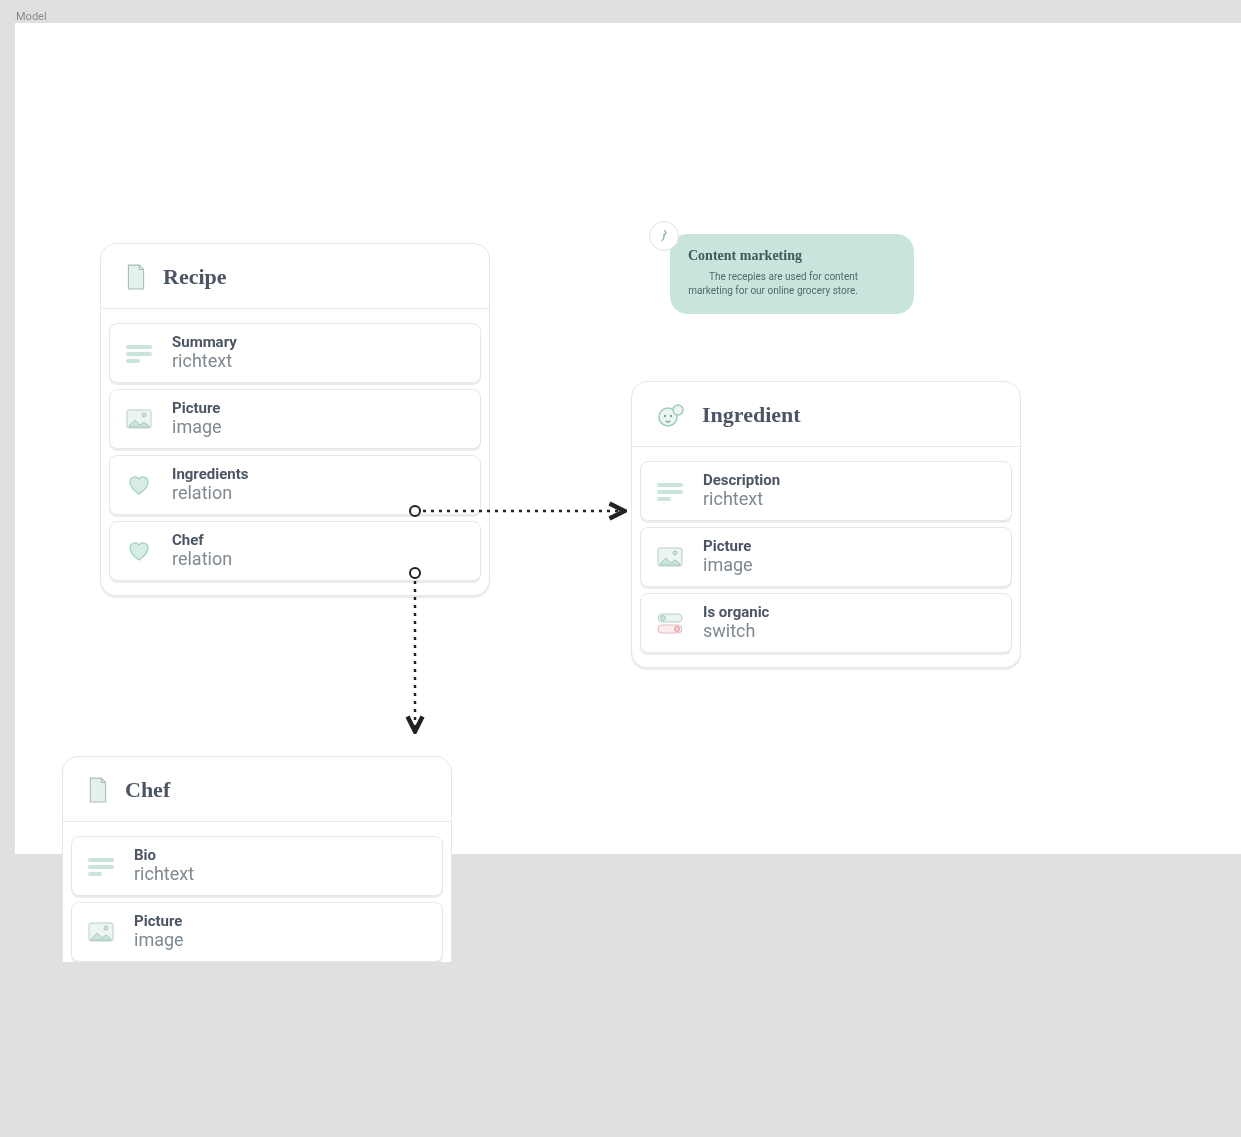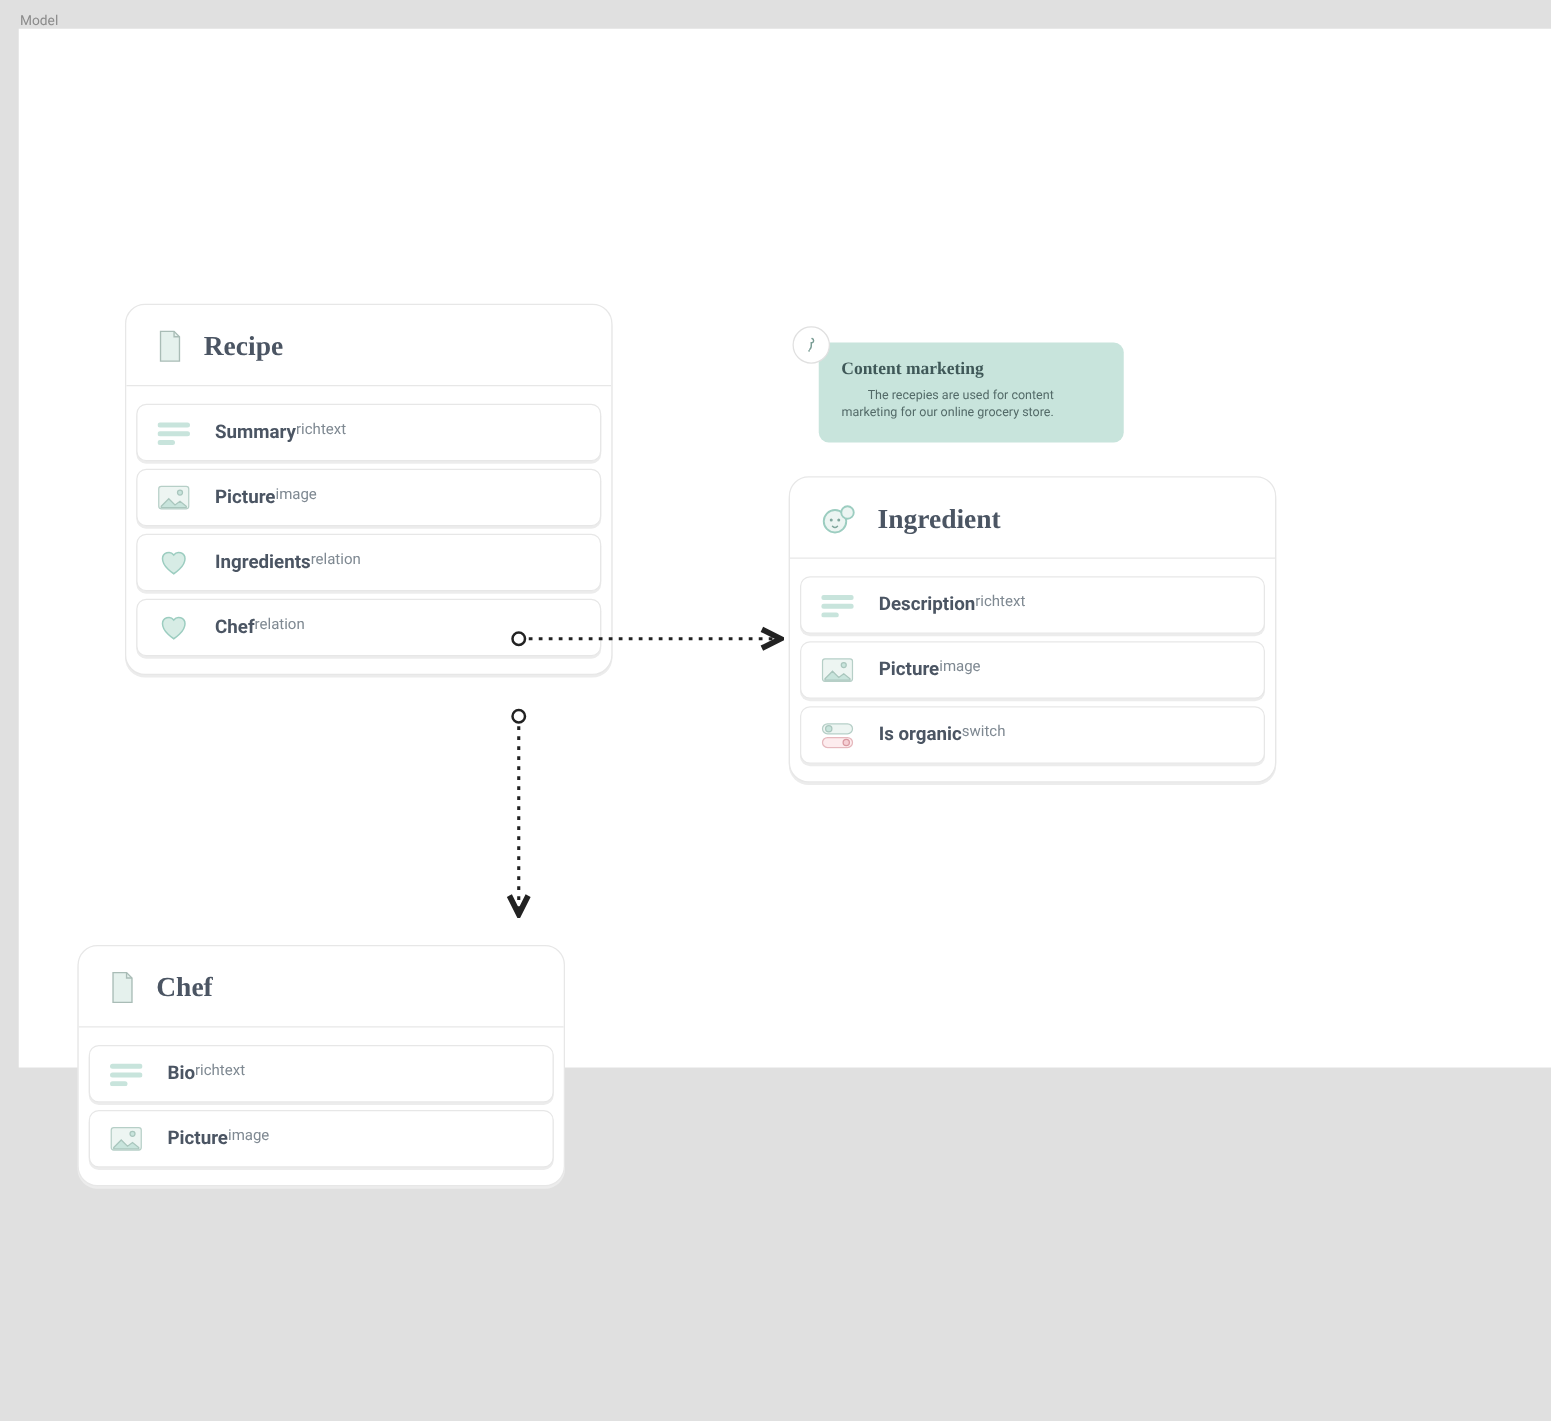--- a/index.html
+++ b/index.html
@@ -50,40 +50,39 @@
     display:flex;
     align-items:center;
     gap:18px;
     background:var(--row-bg);
     border:1px solid var(--card-border);
     border-radius:8px;
     padding:10px 14px;
     margin:6px 0;
     box-shadow:0 2px 0 0 var(--row-shadow);
   }
-  .row .labels{display:flex;flex-direction:row;line-height:1.15;}
+  .row .labels{display:flex;flex-direction:column;line-height:1.15;}
   .row .name{font-size:15px;font-weight:700;color:var(--text);}
-  .row .type{font-size:12px;color:var(--subtle);}
+  .row .type{font-size:18px;color:var(--subtle);}
   .row .ico{width:30px;height:24px;display:flex;align-items:center;justify-content:center;flex-shrink:0;}
 
   
   #recipe{left:47px;top:220px;width:388px;margin-left:38px;}
   #chef{left:47px;top:733px;width:388px;}
   #ingredient{left:616px;top:358px;width:388px;}
 
   
   .info{
     position:absolute;
-    left:640px; top:211px;
+    left:655px; top:211px;
     width:208px;
     background:var(--mint);
-    border-radius:8px;
+    border-radius:18px;
     padding:14px 18px 16px 18px;
     color:#455a59;
-    margin-top:40px;
   }
   .info .info-title{font-family:Georgia,"Times New Roman",serif;font-weight:700;font-size:14px;color:#3f5858;}
   .info .info-text{font-size:10px;line-height:1.4;color:#536a68;margin-top:6px;max-width:170px;text-align:right;}
   .info-badge{
     position:absolute;
     top:-13px;left:-21px;
     width:28px;height:28px;border-radius:50%;
     background:#fff;border:1px solid var(--card-border-strong);
     display:flex;align-items:center;justify-content:center;
   }

